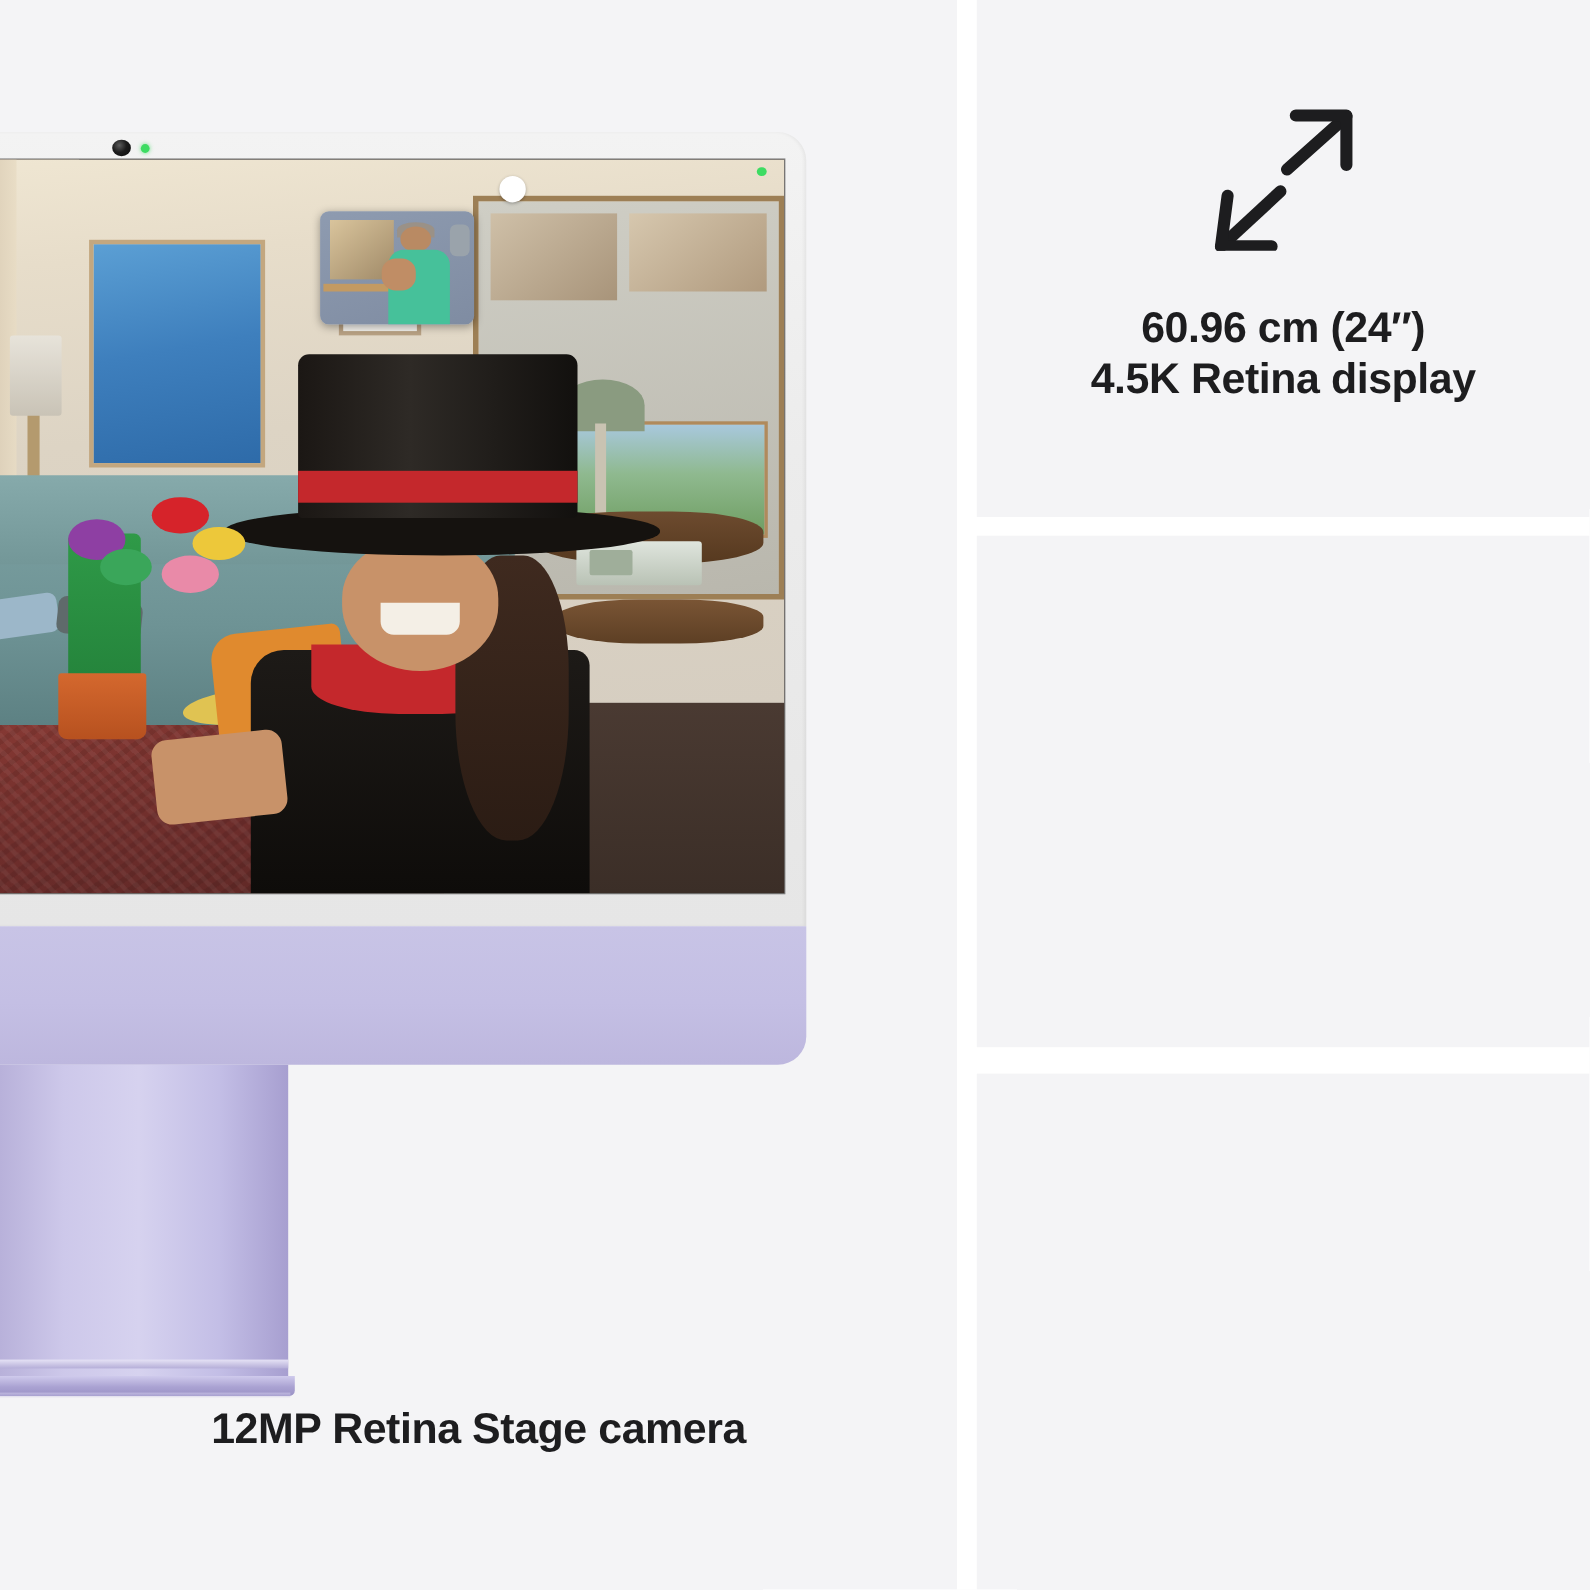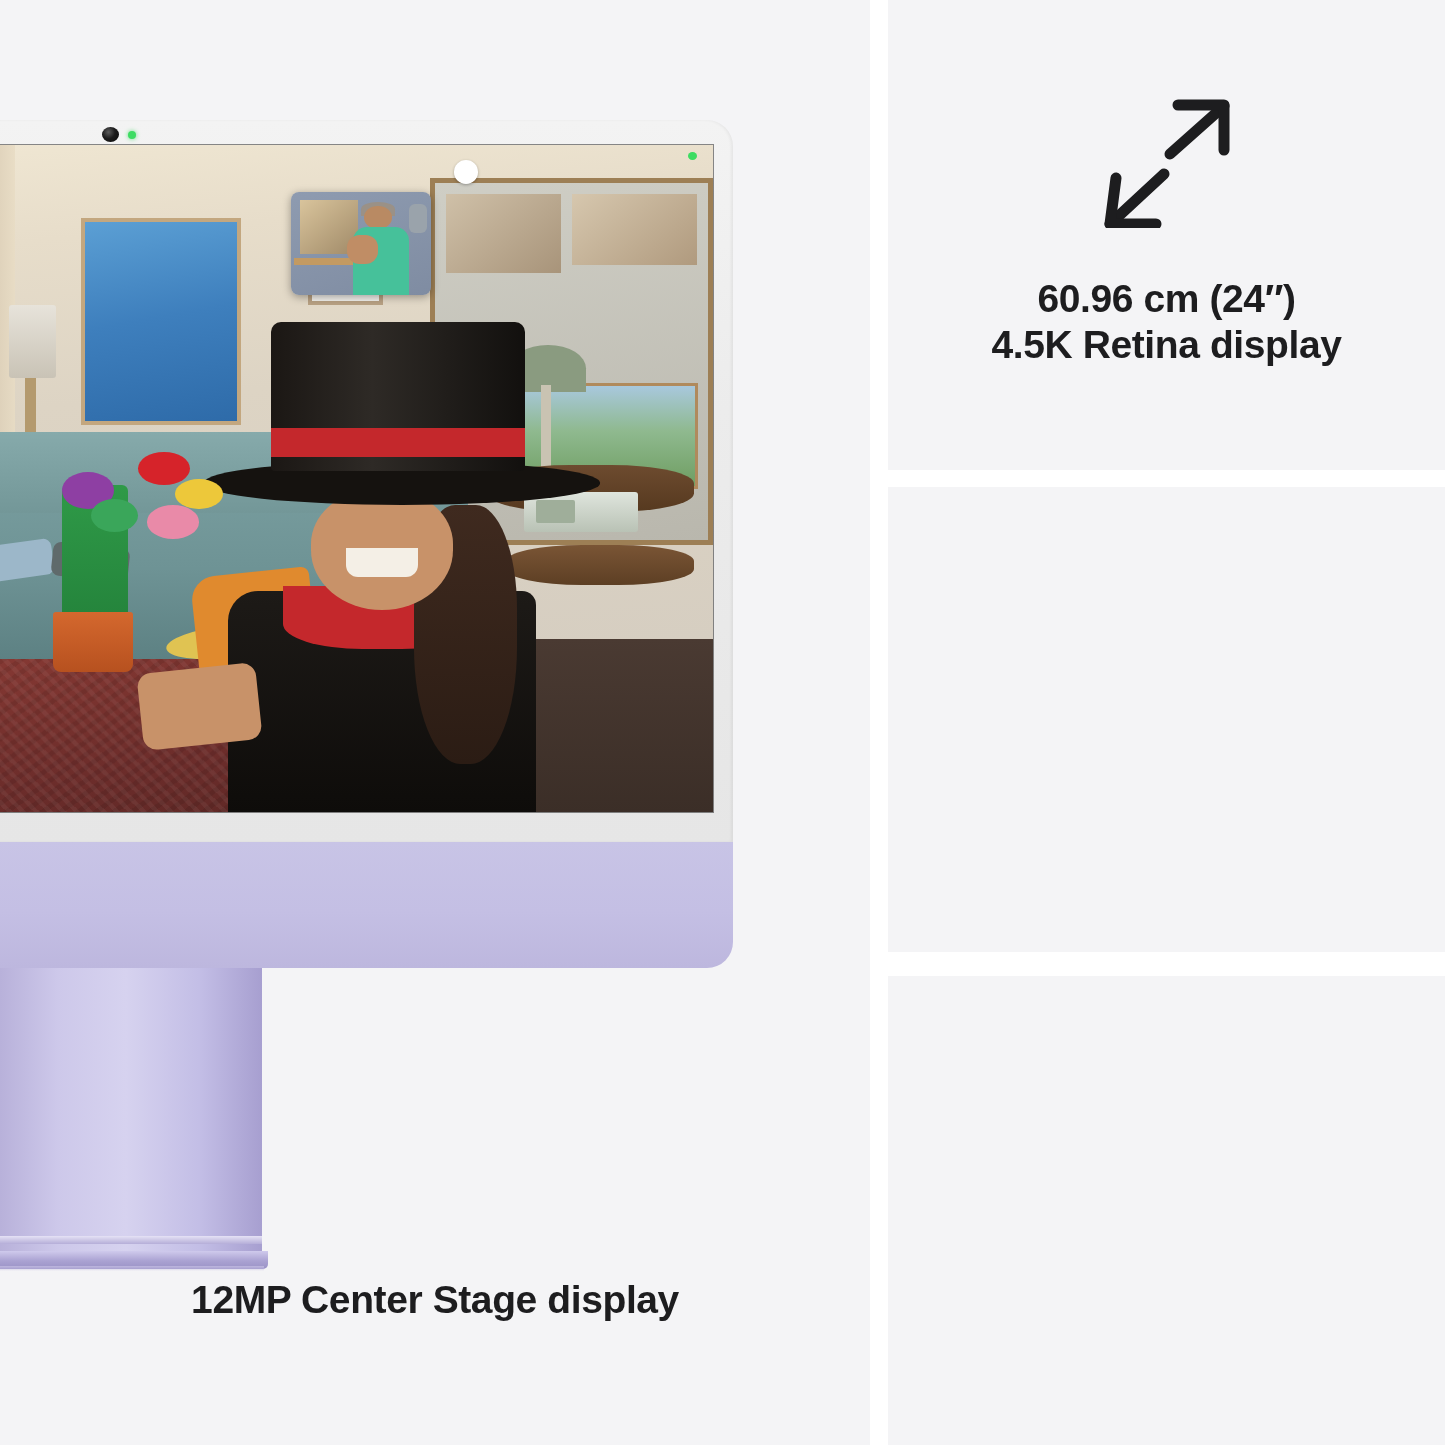--- a/index.html
+++ b/index.html
@@ -254,21 +254,21 @@
           </div>
         </div>
       </div>
 
       <div class="imac-chin"></div>
       <div class="imac-neck"></div>
       <div class="imac-foot"></div>
       <div class="imac-foot-shadow"></div>
     </div>
 
-    <div id="camera-caption">12MP Center Stage display</div>
+    <div id="camera-caption">12MP Retina Stage camera</div>
   </div>
 
   <div class="panel" id="panel-display">
     <div class="feature" id="feature-display">
       <div class="icon-wrap">
         <svg width="150" height="132" viewBox="0 0 150 132" fill="none" stroke="#1d1d1f" stroke-width="11" stroke-linecap="round" stroke-linejoin="round">
           <path d="M72 78 L18 128"></path>
           <path d="M24 82 L18 128 L64 128"></path>
           <path d="M78 58 L132 10"></path>
           <path d="M86 9 L132 9 L132 54"></path>

